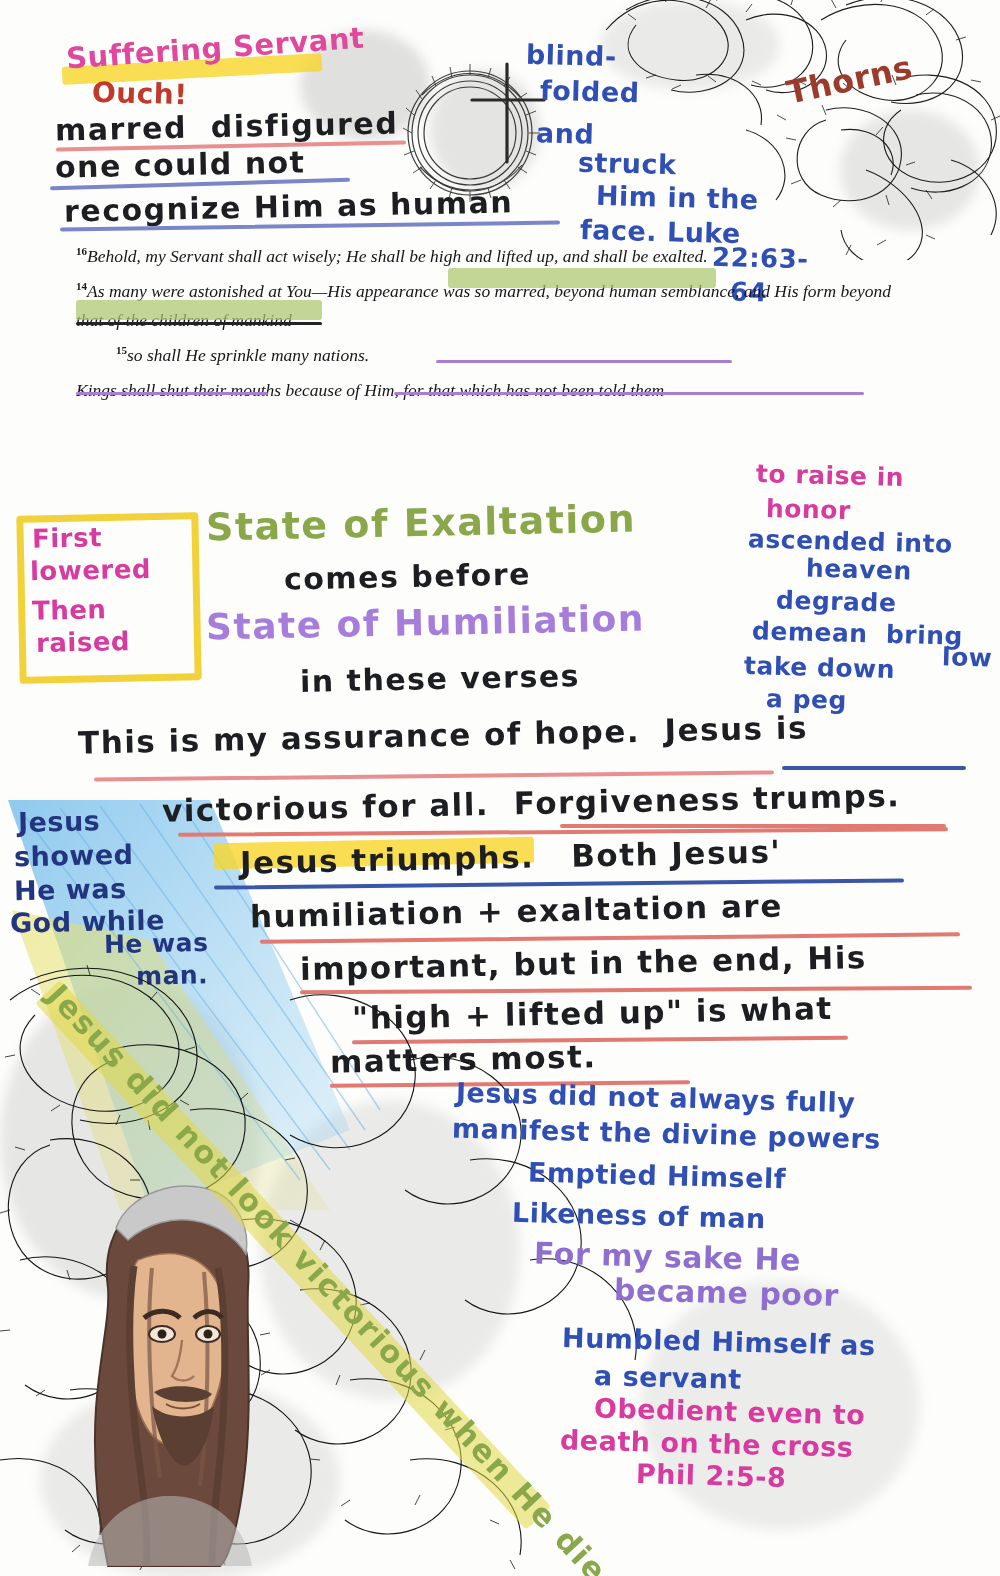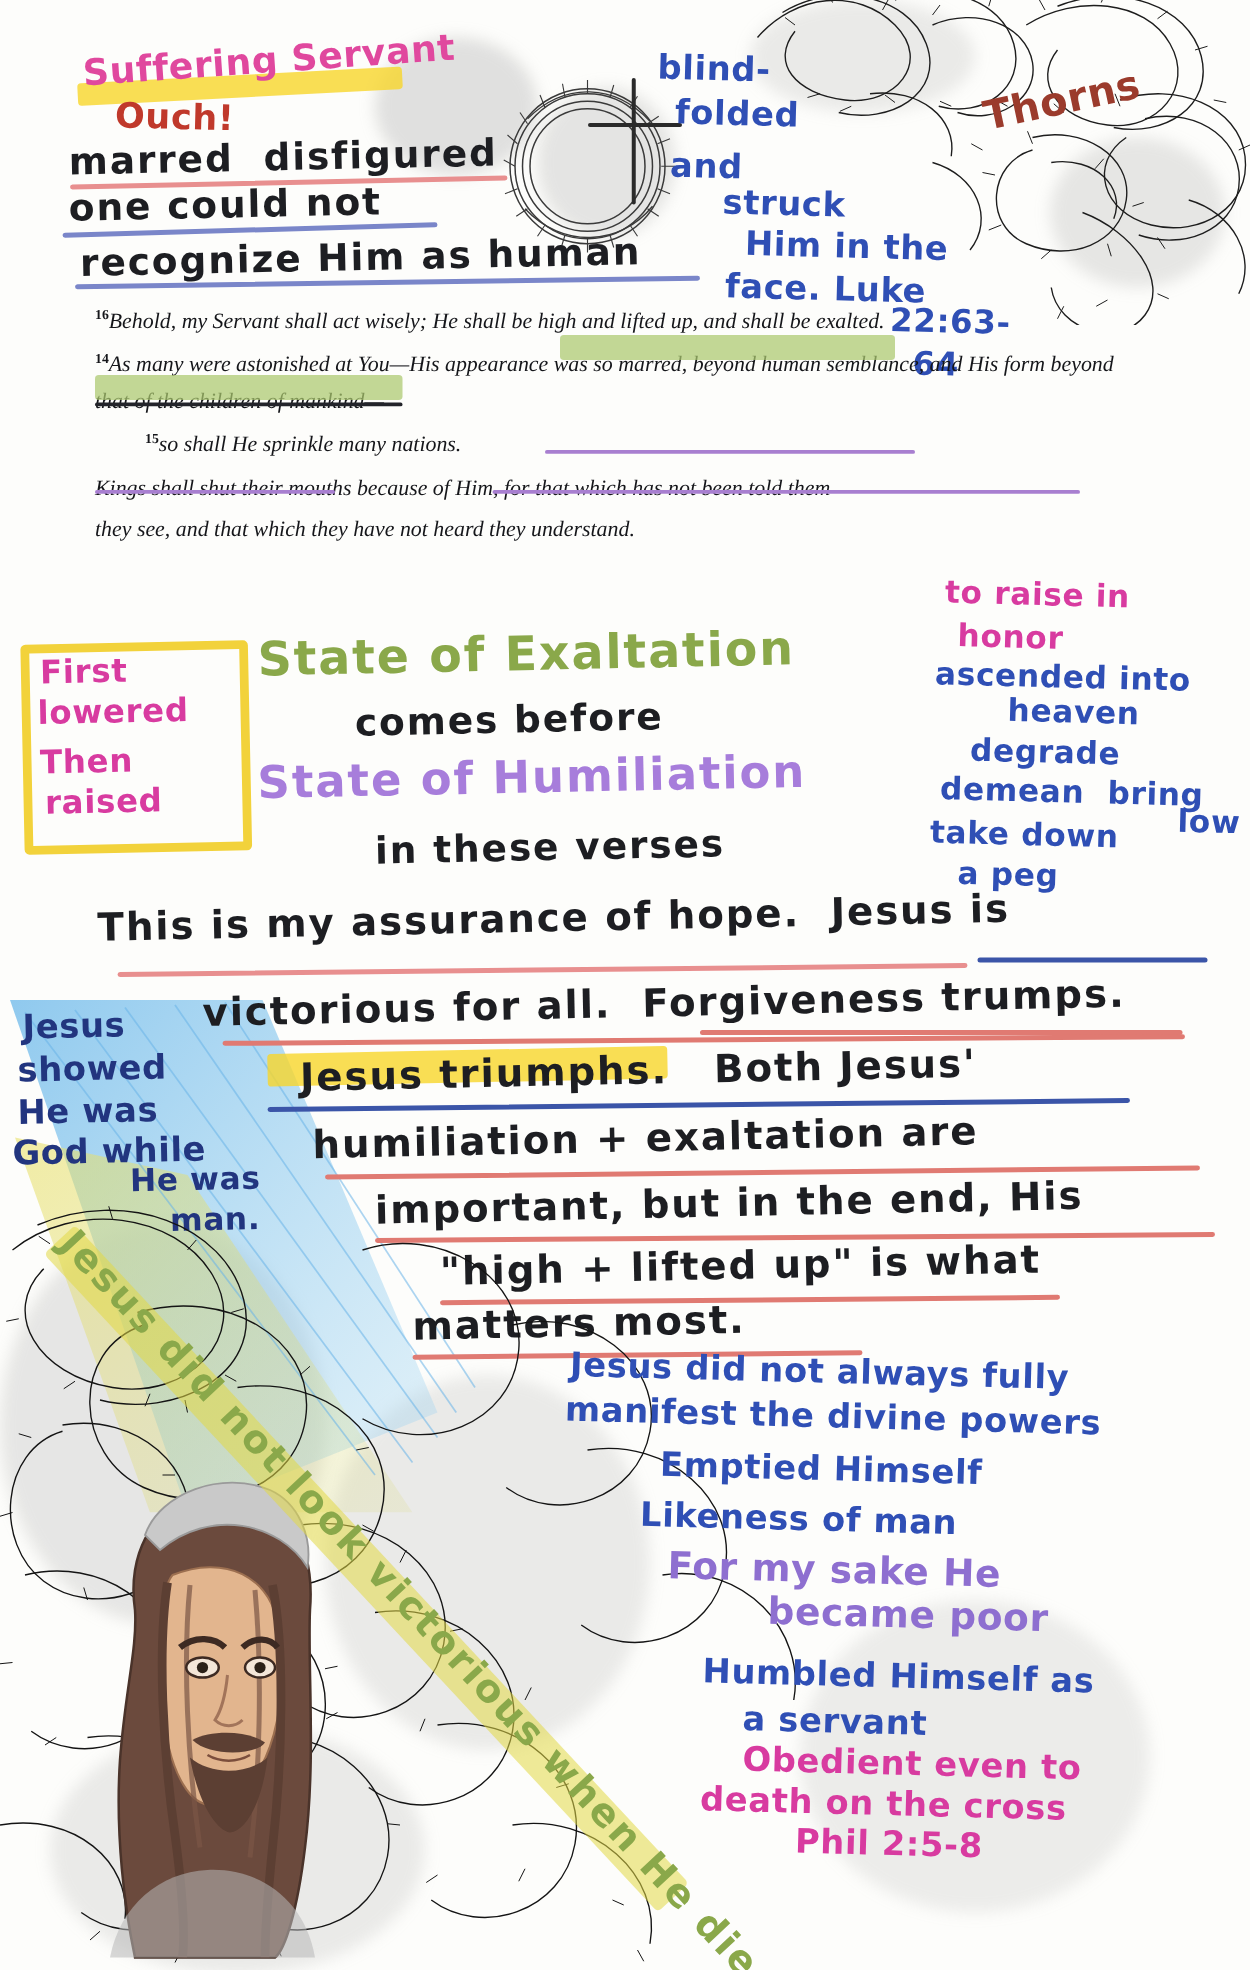--- a/index.html
+++ b/index.html
@@ -177,21 +177,20 @@
     <div class="scripture" style="margin-top:6px;">
       <sup>16</sup><span>Behold, my Servant shall act wisely; He shall be high and lifted up, and shall be exalted.</span>
     </div>
     <div class="scripture" style="margin-top:7px;">
       <sup>14</sup><span>As many were astonished at You—His appearance was so marred, beyond human semblance, and His form beyond that of the children of mankind—</span>
     </div>
     <div class="scripture" style="margin-top:7px;margin-left:40px;">
       <sup>15</sup><span>so shall He sprinkle many nations.</span>
     </div>
     <div class="scripture" style="margin-top:7px;">Kings shall shut their mouths because of Him, for that which has not been told them</div>
-    <div class="scripture" style="margin-top:4px;">they see, and that which they have not heard they understand.</div>
   </div>
 
   <div class="mark hl-green" style="left:448px; top:268px; width:268px; height:20px;"></div>
   <div class="mark hl-green" style="left:76px; top:300px; width:246px; height:20px;"></div>
   <div class="mark ul-black" style="left:76px; top:322px; width:246px;"></div>
   <div class="mark ul-purple" style="left:436px; top:360px; width:296px;"></div>
   <div class="mark ul-purple" style="left:76px; top:392px; width:192px;"></div>
   <div class="mark ul-purple" style="left:394px; top:392px; width:470px;"></div>
 
   <div class="abs sticky-box sk2" style="left:18px; top:514px; width:168px; height:154px;"></div>

